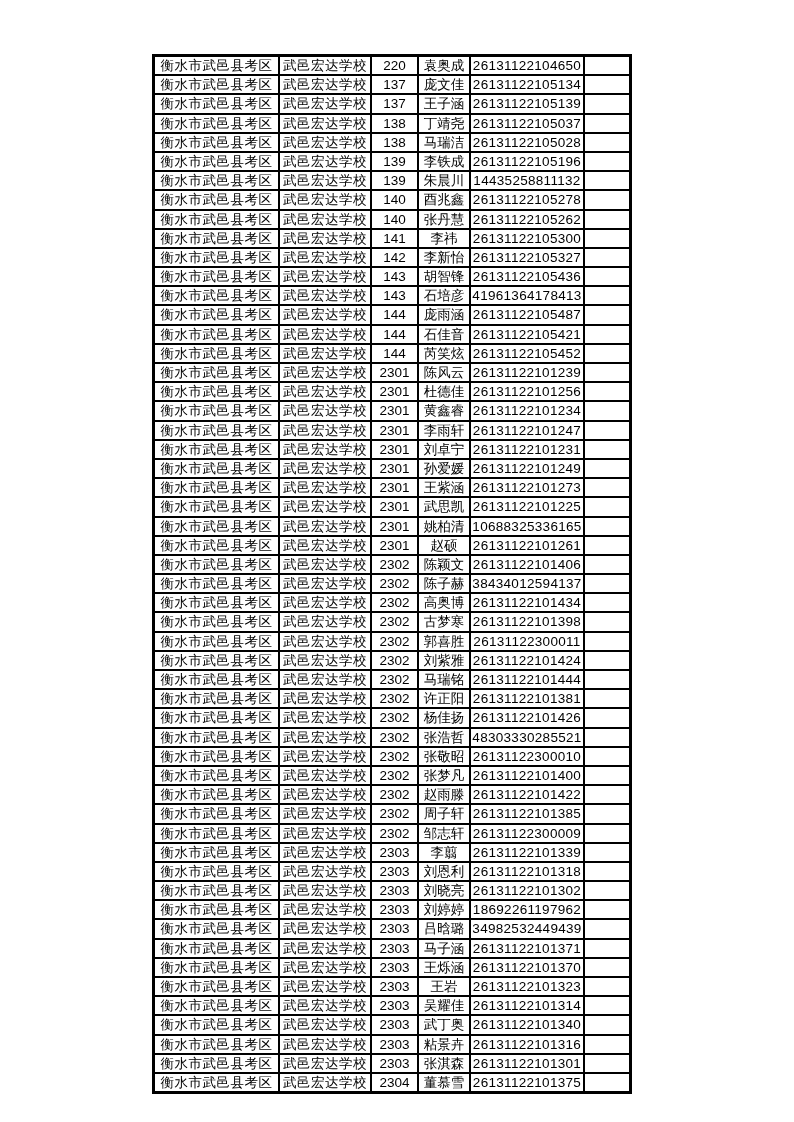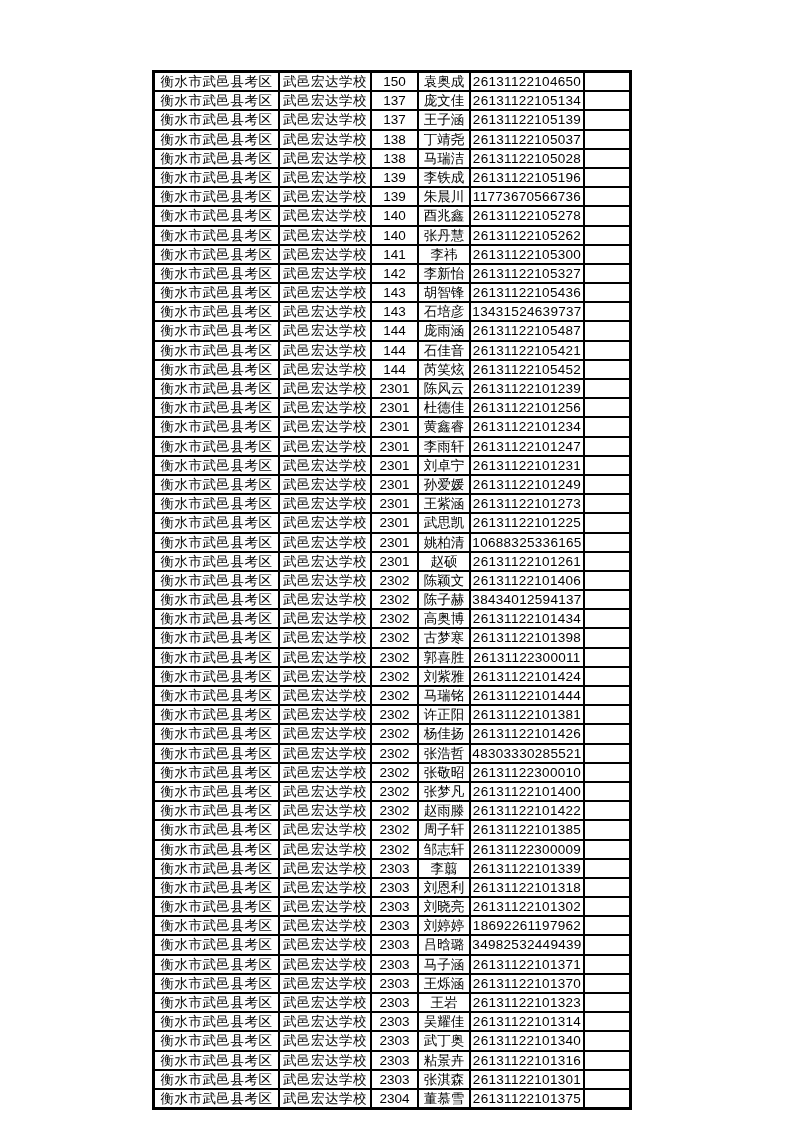--- a/index.html
+++ b/index.html
@@ -18,21 +18,21 @@
   .sheet {
     position: absolute;
     left: 0; top: 0;
     width: 794px;
     height: 1122px;
     background: #ffffff;
   }
   table.roster {
     position: absolute;
     left: 152px;
-    top: 70px;
+    top: 54px;
     border-collapse: collapse;
     table-layout: fixed;
     border: 3px solid #000000;
   }
   table.roster td {
     border: 2px solid #000000;
     height: 16.2px;
     padding: 0 0 1px 0;
     text-align: center;
     vertical-align: bottom;
@@ -51,21 +51,21 @@
 </style>
 </head>
 <body>
 
 <div class="sheet">
   <table class="roster">
     <tbody id="roster-body">
         <tr>
           <td class="c-district">衡水市武邑县考区</td>
           <td class="c-school">武邑宏达学校</td>
-          <td class="c-room">150</td>
+          <td class="c-room">220</td>
           <td class="c-name">袁奥成</td>
           <td class="c-examno">26131122104650</td>
           <td class="c-blank"></td>
         </tr>
         <tr>
           <td class="c-district">衡水市武邑县考区</td>
           <td class="c-school">武邑宏达学校</td>
           <td class="c-room">137</td>
           <td class="c-name">庞文佳</td>
           <td class="c-examno">26131122105134</td>
@@ -101,21 +101,21 @@
           <td class="c-room">139</td>
           <td class="c-name">李铁成</td>
           <td class="c-examno">26131122105196</td>
           <td class="c-blank"></td>
         </tr>
         <tr>
           <td class="c-district">衡水市武邑县考区</td>
           <td class="c-school">武邑宏达学校</td>
           <td class="c-room">139</td>
           <td class="c-name">朱晨川</td>
-          <td class="c-examno">11773670566736</td>
+          <td class="c-examno">14435258811132</td>
           <td class="c-blank"></td>
         </tr>
         <tr>
           <td class="c-district">衡水市武邑县考区</td>
           <td class="c-school">武邑宏达学校</td>
           <td class="c-room">140</td>
           <td class="c-name">酉兆鑫</td>
           <td class="c-examno">26131122105278</td>
           <td class="c-blank"></td>
         </tr>
@@ -149,21 +149,21 @@
           <td class="c-room">143</td>
           <td class="c-name">胡智锋</td>
           <td class="c-examno">26131122105436</td>
           <td class="c-blank"></td>
         </tr>
         <tr>
           <td class="c-district">衡水市武邑县考区</td>
           <td class="c-school">武邑宏达学校</td>
           <td class="c-room">143</td>
           <td class="c-name">石培彦</td>
-          <td class="c-examno">13431524639737</td>
+          <td class="c-examno">41961364178413</td>
           <td class="c-blank"></td>
         </tr>
         <tr>
           <td class="c-district">衡水市武邑县考区</td>
           <td class="c-school">武邑宏达学校</td>
           <td class="c-room">144</td>
           <td class="c-name">庞雨涵</td>
           <td class="c-examno">26131122105487</td>
           <td class="c-blank"></td>
         </tr>

